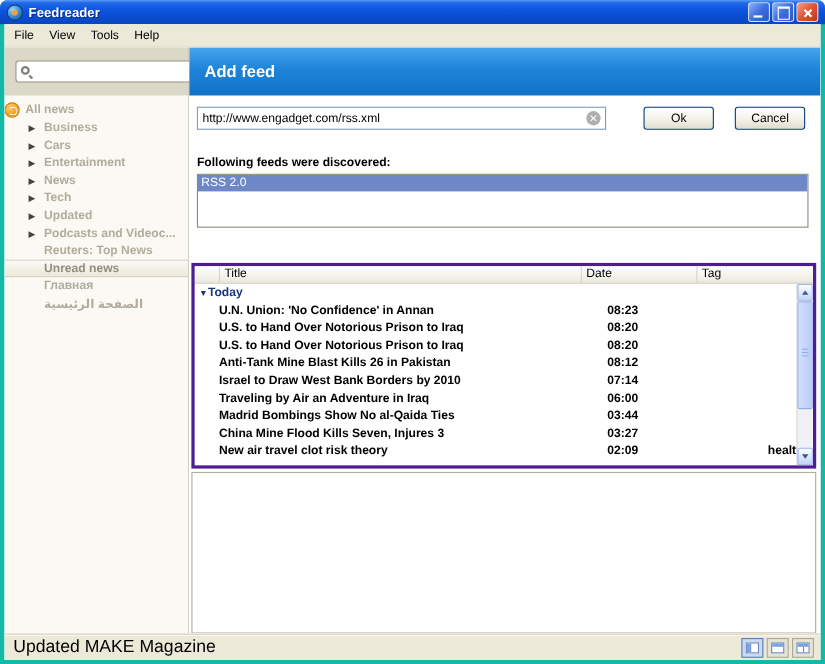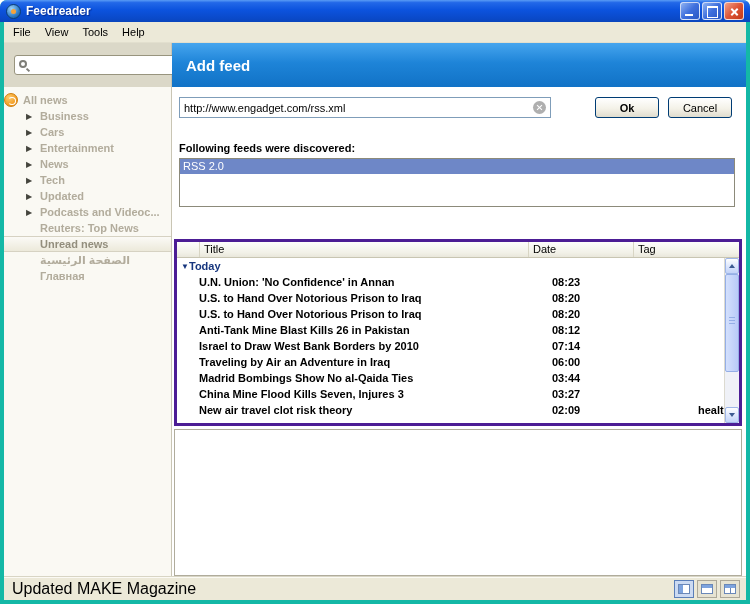--- a/index.html
+++ b/index.html
@@ -85,21 +85,21 @@
     display: flex; align-items: center; padding: 0 4px; }
   .url-wrap input { border: none; outline: none; flex: 1; min-width: 0; font-size: 11px; font-family: inherit; }
   .clear-btn { width: 13px; height: 13px; flex: 0 0 13px; border-radius: 50%; background: #AFAFAF; position: relative; cursor: default; }
   .clear-btn::before, .clear-btn::after { content:''; position:absolute; left:3px; top:6px; width:7px; height:1px; background:#fff; }
   .clear-btn::before { transform: rotate(45deg); }
   .clear-btn::after { transform: rotate(-45deg); }
 
   .xp-btn { width: 64px; height: 21px; border: 1px solid #003C74; border-radius: 3px;
     background: linear-gradient(180deg,#FFFFFF 0%,#F4F2E8 55%,#E0DCCE 100%);
     font-size: 11px; font-family: inherit; color: #000; cursor: default; }
-  .xp-btn.ok { margin-left: auto; margin-right: 9px; font-weight: bold; }
+  .xp-btn.ok { margin-left: auto; margin-right: 19px; }
 
   .discovered-label { margin: 24px 0 4px 7px; font-size: 11px; font-weight: bold; color: #000; }
 
   .listbox { margin: 0 11px 0 7px; height: 57px; border: 1px solid #8C8A7A; background: #fff; overflow: hidden; }
   .list-item { height: 15px; line-height: 15px; font-size: 11px; padding-left: 3px; color: #000; }
   .list-item.selected { background: #6E87C7; color: #fff; }
 
   .news-table { margin: 32px 4px 0 2px; height: 187px; flex: 0 0 187px; border: 3px solid #4c1d95;
     display: flex; flex-direction: column; overflow: hidden; }
   .thead { height: 16px; flex: 0 0 16px; display: flex;
@@ -227,26 +227,26 @@
               <span class="t-label">Reuters: Top News</span>
             </div>
             <div class="tree-item leaf selected">
 
               <span class="marker"></span>
               <span class="t-label">Unread news</span>
             </div>
             <div class="tree-item leaf">
 
               <span class="marker"></span>
+              <span class="t-label">Главная</span>
+            </div>
+            <div class="tree-item leaf">
+
+              <span class="marker"></span>
               <span class="t-label">الصفحة الرئيسية</span>
-            </div>
-            <div class="tree-item leaf">
-
-              <span class="marker"></span>
-              <span class="t-label">Главная</span>
             </div>
         </div>
       </div>
 
       <div class="main">
         <div class="main-header">
           <span>Add feed</span>
         </div>
 
         <div class="content">

